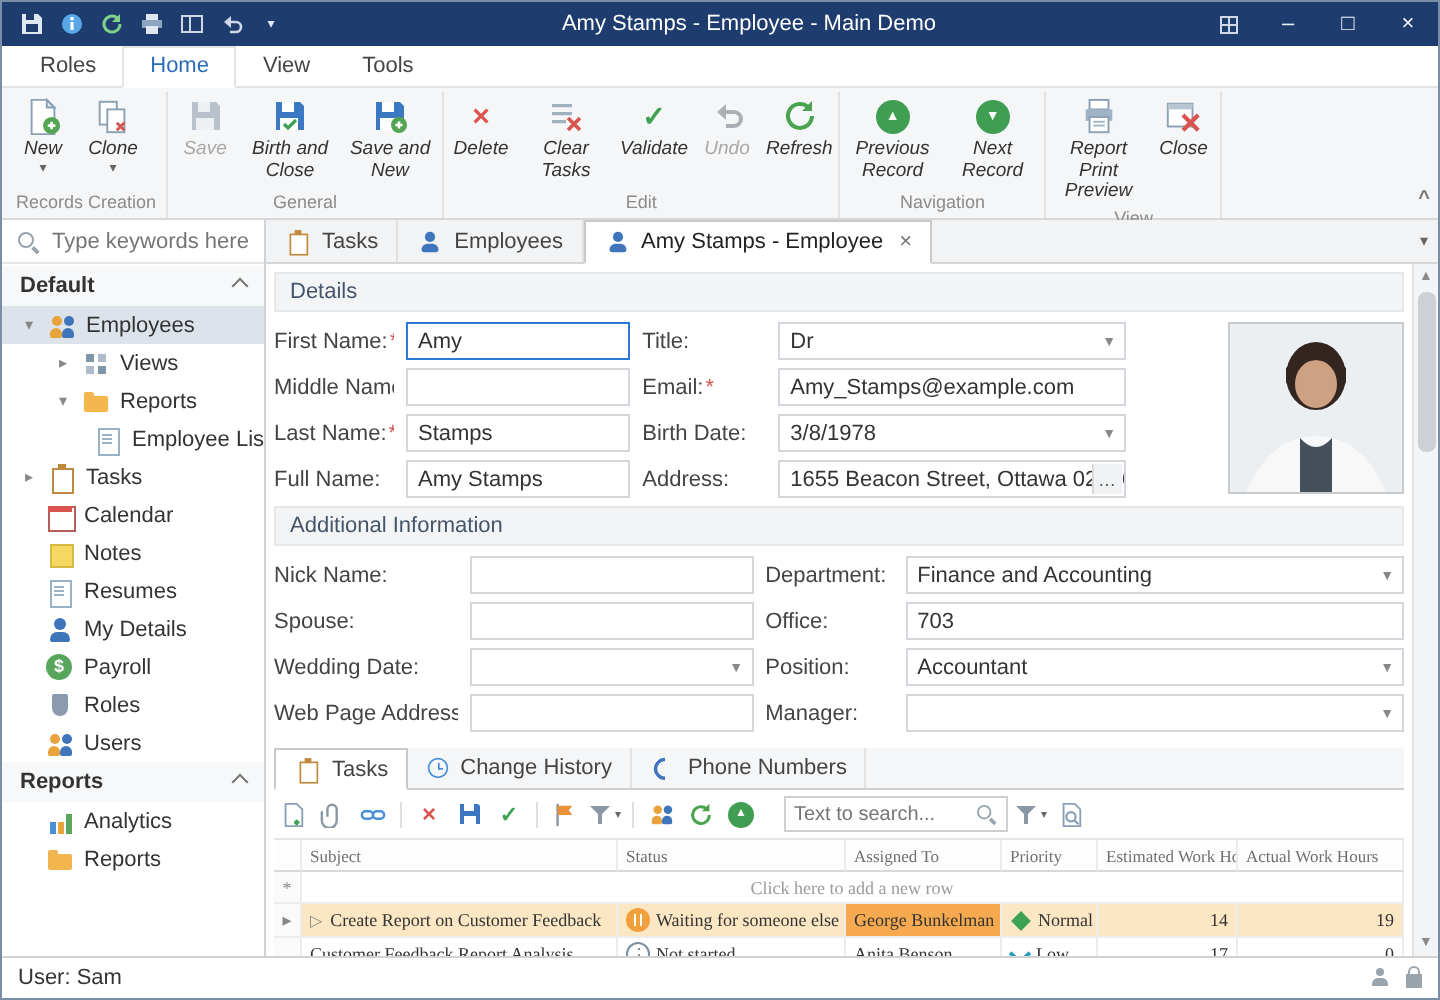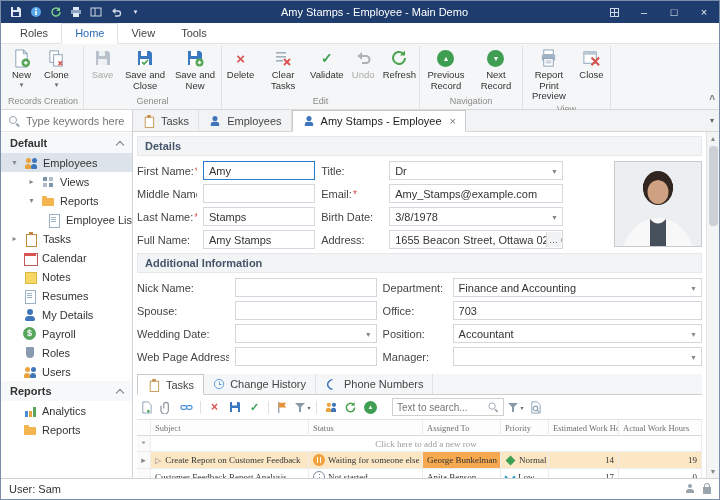--- a/index.html
+++ b/index.html
@@ -21,39 +21,39 @@
   .ribbon-tabs{height:21px;background:#fff;display:flex;align-items:flex-end;padding-left:6px;border-bottom:1px solid #e3e3e3;flex:0 0 auto;}
   .rtab{padding:3px 13px 4px;color:#444;}
   .rtab.active{color:#2b6cb8;border:1px solid #e3e3e3;border-bottom:1px solid #fff;margin-bottom:-1px;background:#fff;}
 
   
   .ribbon{height:66px;background:#f5f6f7;border-bottom:1px solid #d8d8d8;display:flex;padding:2px 14px 0 2px;position:relative;flex:0 0 auto;}
   .rgroup{display:flex;flex-direction:column;border-right:1px solid #e2e2e2;padding:0 1px;}
   .rbuttons{flex:1;display:flex;align-items:stretch;}
   .rbtn{min-width:35px;max-width:50px;display:flex;flex-direction:column;align-items:center;padding:2px 2px 0;text-align:center;border-radius:2px;cursor:default;}
   .ric{height:20px;display:flex;align-items:center;justify-content:center;}
-  .rlabel{font-size:9.5px;line-height:10.5px;color:#333;margin-top:2px;}
+  .rlabel{font-size:9.5px;line-height:10.5px;color:#333;margin-top:2px;font-style:italic;}
   .rbtn.disabled .rlabel{color:#a8a8a8;}
   .rcaret{font-size:7px;color:#666;line-height:7px;}
   .rgroup-label{font-size:9px;color:#8b8b8b;text-align:center;padding:2px 4px 3px;white-space:nowrap;}
   .glyph-x{font-size:15px;font-weight:bold;color:#d9534f;line-height:15px;}
   .glyph-check{font-size:14px;font-weight:bold;color:#3da152;line-height:14px;}
   .circ{width:17px;height:17px;border-radius:50%;background:#3f9e52;color:#fff;font-size:7px;display:flex;align-items:center;justify-content:center;}
   .ribbon-collapse{position:absolute;right:4px;bottom:4px;color:#777;font-size:10px;font-weight:bold;}
 
   
   .main{flex:1;display:flex;min-height:0;}
   .sidebar{width:132px;border-right:1px solid #cfd2d6;background:#fff;display:flex;flex-direction:column;flex:0 0 auto;}
   .search-row{height:22px;border-bottom:1px solid #e6e6e6;display:flex;align-items:center;gap:6px;padding:0 7px;flex:0 0 auto;}
   .search-row input{border:0;outline:0;flex:1;width:40px;font-size:11px;font-family:inherit;color:#555;}
   .ic-mag{position:relative;width:12px;height:12px;flex:0 0 auto;}
   .ic-mag::before{content:"";position:absolute;left:1px;top:1px;width:6px;height:6px;border:1.5px solid #98a3ad;border-radius:50%;}
   .ic-mag::after{content:"";position:absolute;left:8.5px;top:8px;width:4px;height:1.5px;background:#98a3ad;transform:rotate(45deg);transform-origin:0 0;}
   .tree{flex:1;overflow:hidden;padding-top:1px;}
-  .acc-header{display:flex;align-items:center;justify-content:space-between;padding:4px 9px;font-weight:bold;color:#333;background:#f7f8f9;}
+  .acc-header{display:flex;justify-content:space-between;padding:4px 9px;font-weight:bold;color:#333;background:#f7f8f9;}
   .chev-up{width:6px;height:6px;border-top:1.5px solid #777;border-right:1.5px solid #777;transform:rotate(-45deg);margin-top:3px;}
   .titem{display:flex;align-items:center;height:19px;gap:5px;color:#333;white-space:nowrap;}
   .titem.selected{background:#dde3ea;}
   .lvl0{padding-left:22px;}
   .lvl1{padding-left:9px;}
   .lvl2{padding-left:26px;}
   .lvl3{padding-left:46px;}
   .texp{width:9px;color:#888;font-size:8px;text-align:center;flex:0 0 auto;}
 
   
@@ -86,21 +86,21 @@
   
   .content{flex:1;display:flex;flex-direction:column;min-width:0;background:#fff;position:relative;}
   .doc-tabs{height:22px;background:#f2f3f4;border-bottom:1px solid #d6d6d6;display:flex;align-items:stretch;flex:0 0 auto;position:relative;}
   .dtab{display:flex;align-items:center;gap:5px;padding:0 9px;color:#444;border-right:1px solid #e0e0e0;white-space:nowrap;}
   .dtab.active{background:#fff;border:1px solid #c9c9c9;border-bottom-color:#fff;color:#222;margin-bottom:-1px;}
   .close-x{color:#777;font-size:11px;margin-left:3px;}
   .tab-overflow{position:absolute;right:5px;top:6px;color:#666;font-size:8px;}
   .sc{transform:scale(.85);}
 
   .form-area{flex:1;padding:0 17px 0 4px;overflow:hidden;position:relative;}
-  .group-header{background:#f3f4f5;border:1px solid #e7e8e9;padding:3px 7px;color:#44546a;margin-top:4px;font-weight:bold;}
+  .group-header{background:#f3f4f5;border:1px solid #e7e8e9;padding:3px 7px;color:#44546a;margin-top:4px;}
   .details-wrap{display:flex;align-items:flex-start;margin-top:5px;gap:40px;}
   .fgrid{display:grid;gap:4px 6px;align-items:center;flex:1;}
   .fgrid.g-details{grid-template-columns:60px 1fr 62px 1.55fr;}
   .fgrid.g-add{grid-template-columns:92px .92fr 64px 1.62fr;margin-top:5px;}
   .flabel{color:#444;white-space:nowrap;overflow:hidden;}
   .req{color:#d9534f;margin-left:1px;}
   .field{position:relative;height:19px;border:1px solid #d3d7db;background:#fff;display:flex;align-items:center;padding:0 5px;color:#333;white-space:nowrap;overflow:hidden;}
   .field.focused{border-color:#2a7ad4;}
   .field.has-chev{padding-right:15px;}
   .fchev{position:absolute;right:4px;top:6px;font-size:7px;color:#888;}
@@ -271,21 +271,21 @@
         </div>
         <div class="rbtn">
           <span class="ric">
               <svg width="18" height="18" viewBox="0 0 18 18">
                 <path d="M2 2h12l2 2v12H2z" fill="#3a78c2"></path>
                 <rect x="5" y="2" width="6" height="5" fill="#fff"></rect>
                 <rect x="4" y="10" width="9" height="6" fill="#fff"></rect>
                 <path d="M6 13l2 2 4-4" fill="none" stroke="#3da152" stroke-width="1.6"></path>
               </svg>
             </span>
-          <span class="rlabel">Save and Close</span>
+          <span class="rlabel">Birth and Close</span>
         </div>
         <div class="rbtn">
           <span class="ric">
               <svg width="18" height="18" viewBox="0 0 18 18">
                 <path d="M2 2h12l2 2v12H2z" fill="#3a78c2"></path>
                 <rect x="5" y="2" width="6" height="5" fill="#fff"></rect>
                 <rect x="4" y="10" width="9" height="6" fill="#fff"></rect>
                 <circle cx="13.5" cy="13.5" r="4" fill="#53a553"></circle>
                 <path d="M13.5 11.7v3.6M11.7 13.5h3.6" stroke="#fff" stroke-width="1.3"></path>
               </svg>

